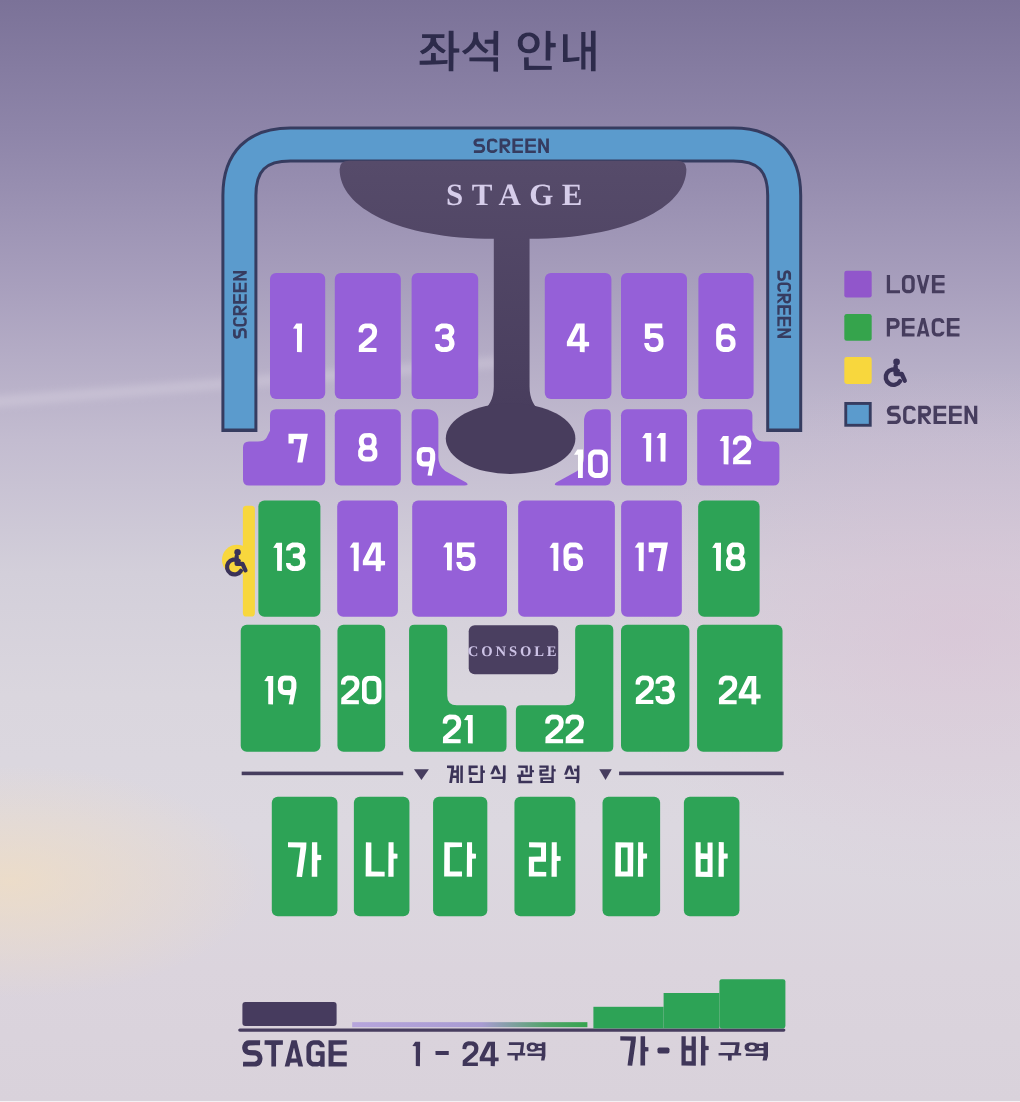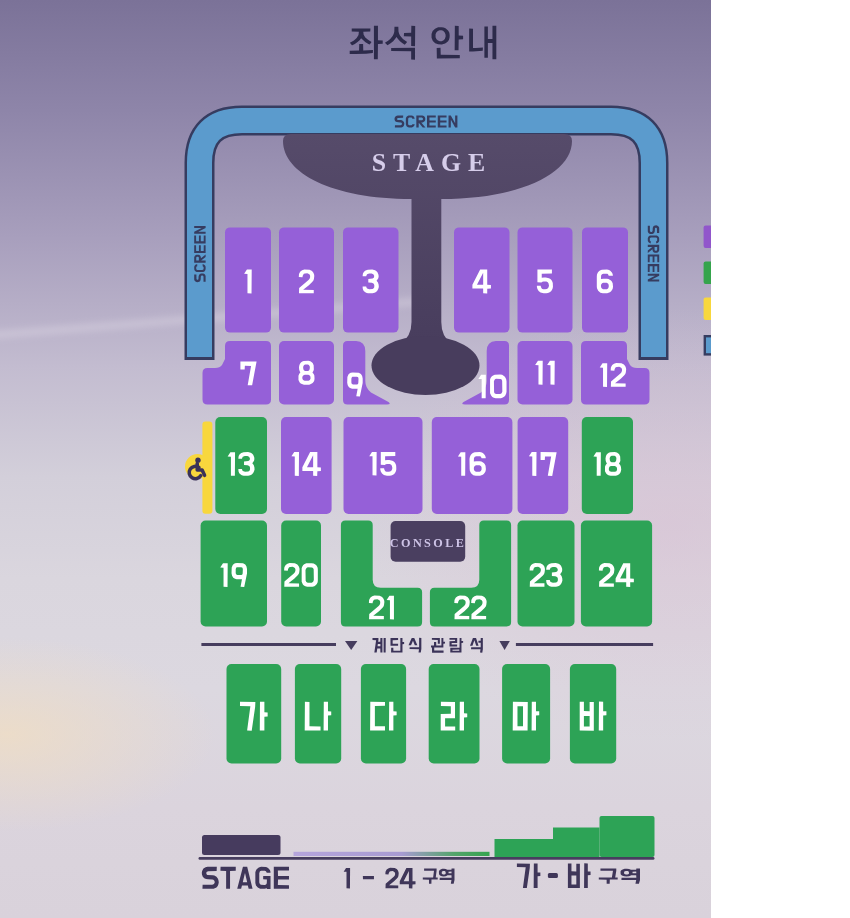--- a/index.html
+++ b/index.html
@@ -1,16 +1,16 @@
 <!DOCTYPE html>
 <html><head>
 <meta charset="utf-8">
 <style>
 html,body { margin:0; padding:0; }
-#scene { position:relative; width:711px; height:918px; overflow:hidden;
+#scene { position:relative; width:850px; height:918px; overflow:hidden;
   background:
     radial-gradient(ellipse 290px 135px at 1% 80%, rgba(241,222,194,0.75), rgba(241,222,194,0) 72%),
     radial-gradient(ellipse 430px 310px at 94% 57%, rgba(219,190,211,0.5), rgba(219,190,211,0) 70%),
     linear-gradient(180deg, #7b7298 0%, #8e85a9 12%, #a89fbd 26%, #c3bcd0 40%, #d3cfda 52%, #dad6de 63%, #dcd8e0 75%, #dbd4dd 88%, #d9d2db 100%);
   font-family:"Liberation Sans", sans-serif; }
 svg { position:absolute; left:0; top:0; }
 </style>
 </head>
 <body>
 

